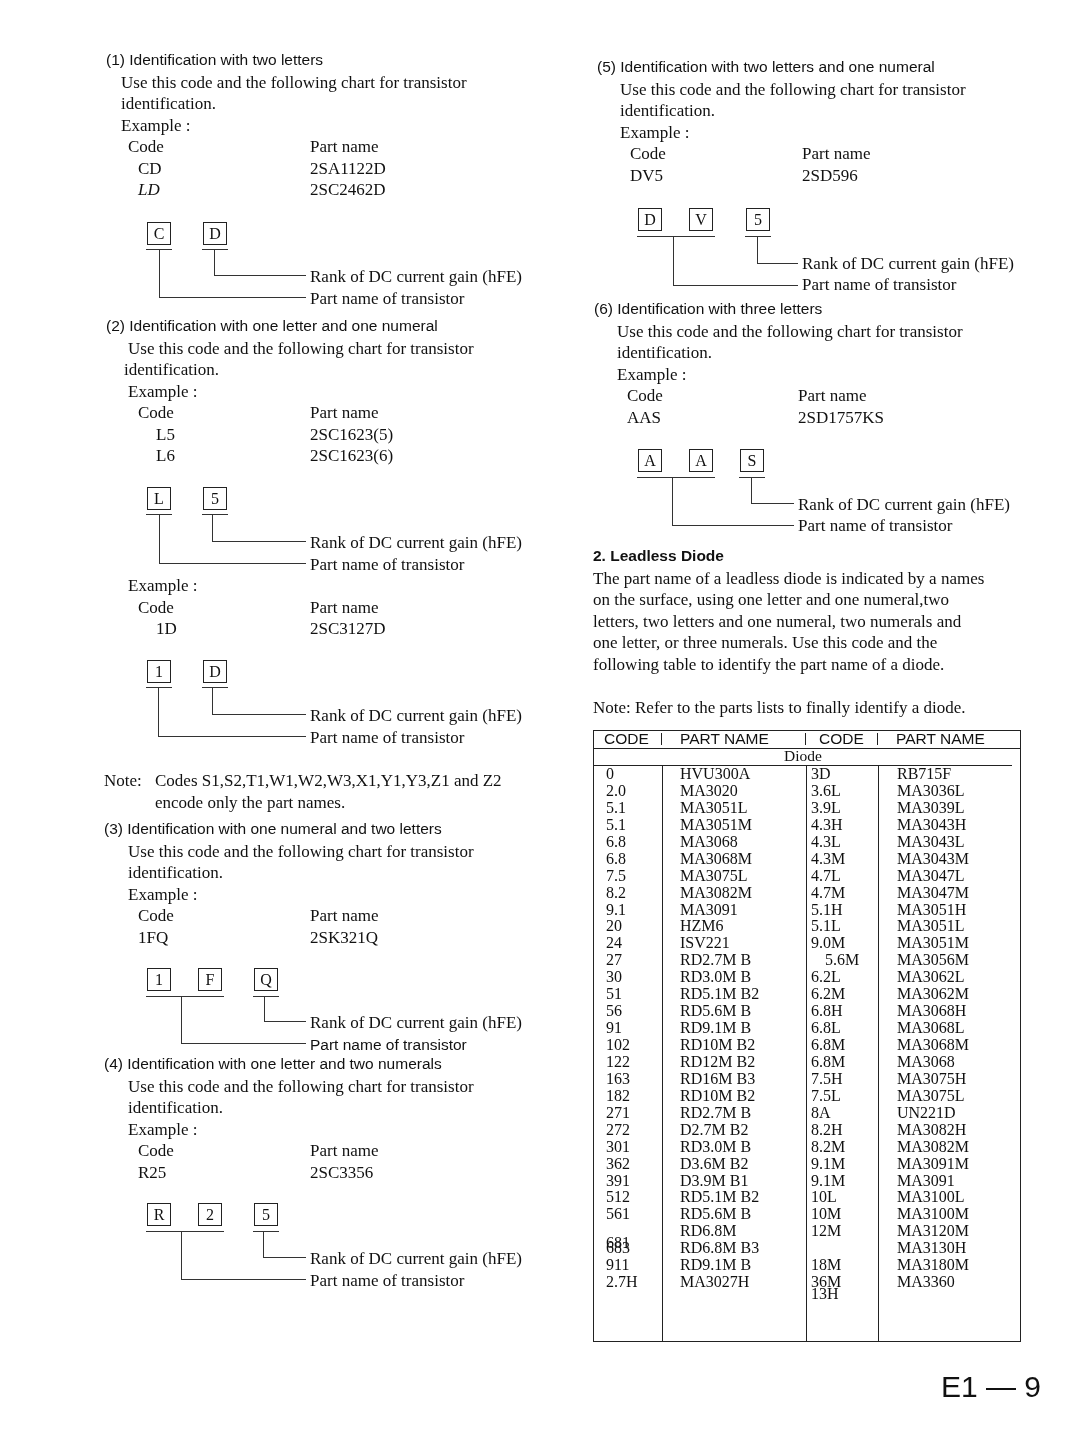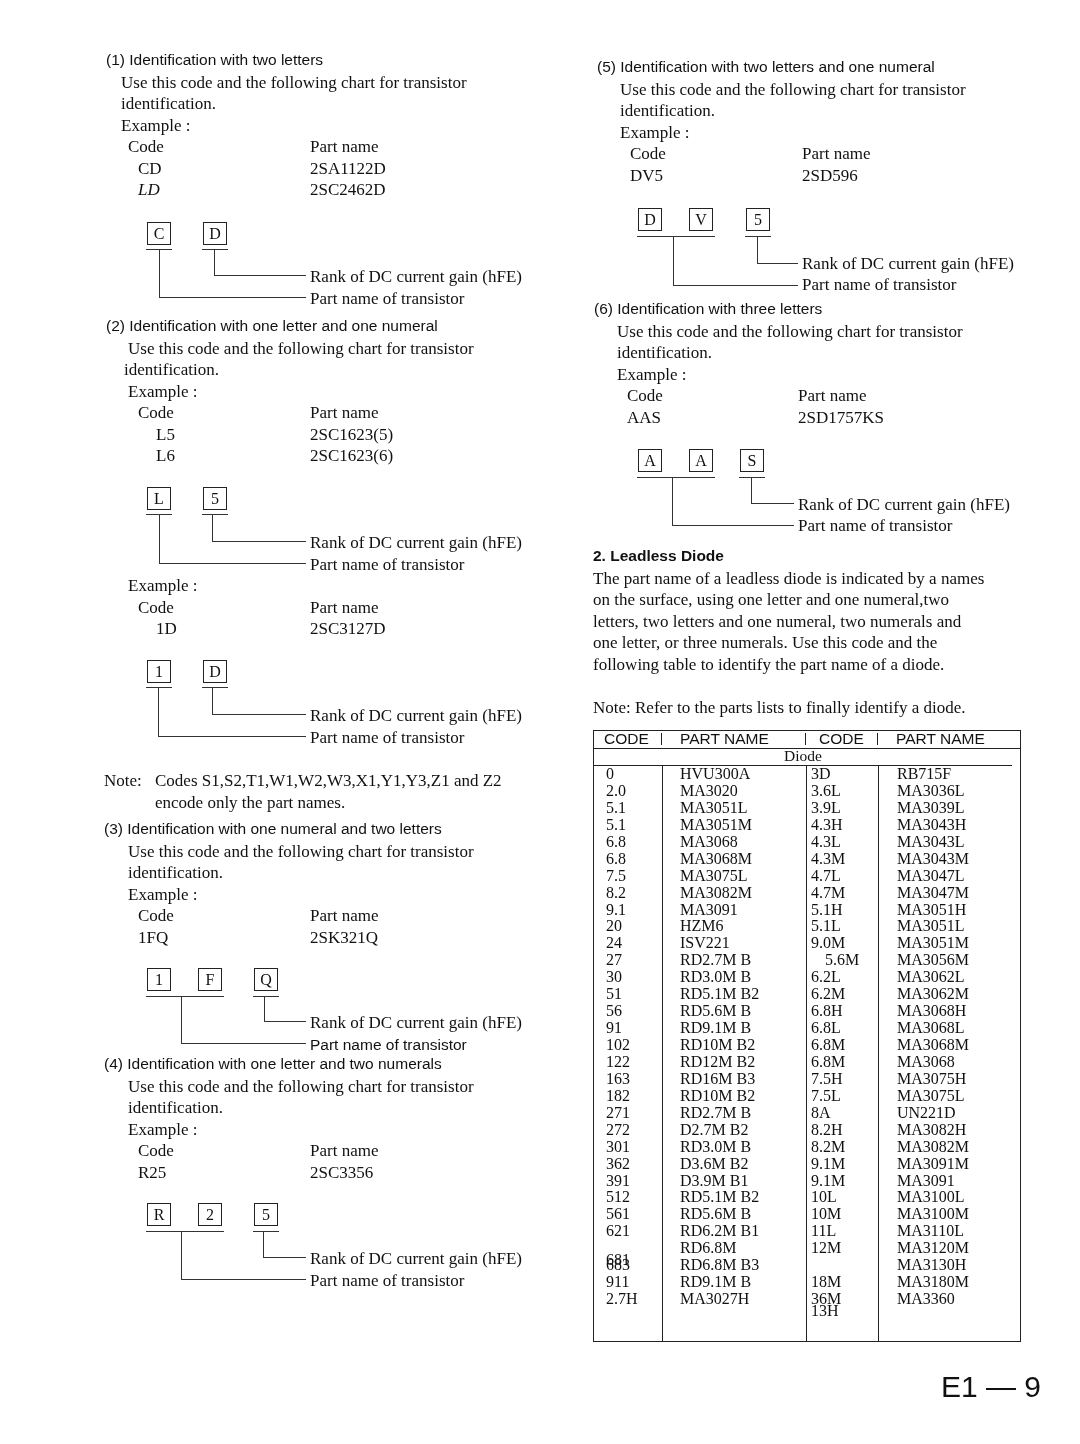--- a/index.html
+++ b/index.html
@@ -371,26 +371,20 @@
         <span style="left: 217px;">10L</span>
         <span style="left: 303px;">MA3100L</span>
       </div>
       <div class="row">
         <span style="left: 12px;">561</span>
         <span style="left: 86px;">RD5.6M B</span>
         <span style="left: 217px;">10M</span>
         <span style="left: 303px;">MA3100M</span>
       </div>
       <div class="row">
-        <span style="left: 12px;">621</span>
-        <span style="left: 86px;">RD6.2M B1</span>
-        <span style="left: 217px;">11L</span>
-        <span style="left: 303px;">MA3110L</span>
-      </div>
-      <div class="row">
         <span style="left: 12px; margin-top: 12px;">681</span>
         <span style="left: 86px;">RD6.8M</span>
         <span style="left: 217px;">12M</span>
         <span style="left: 303px;">MA3120M</span>
       </div>
       <div class="row">
         <span style="left: 12px;">683</span>
         <span style="left: 86px;">RD6.8M B3</span>
         <span style="left: 217px; margin-top: 46px;">13H</span>
         <span style="left: 303px;">MA3130H</span>

